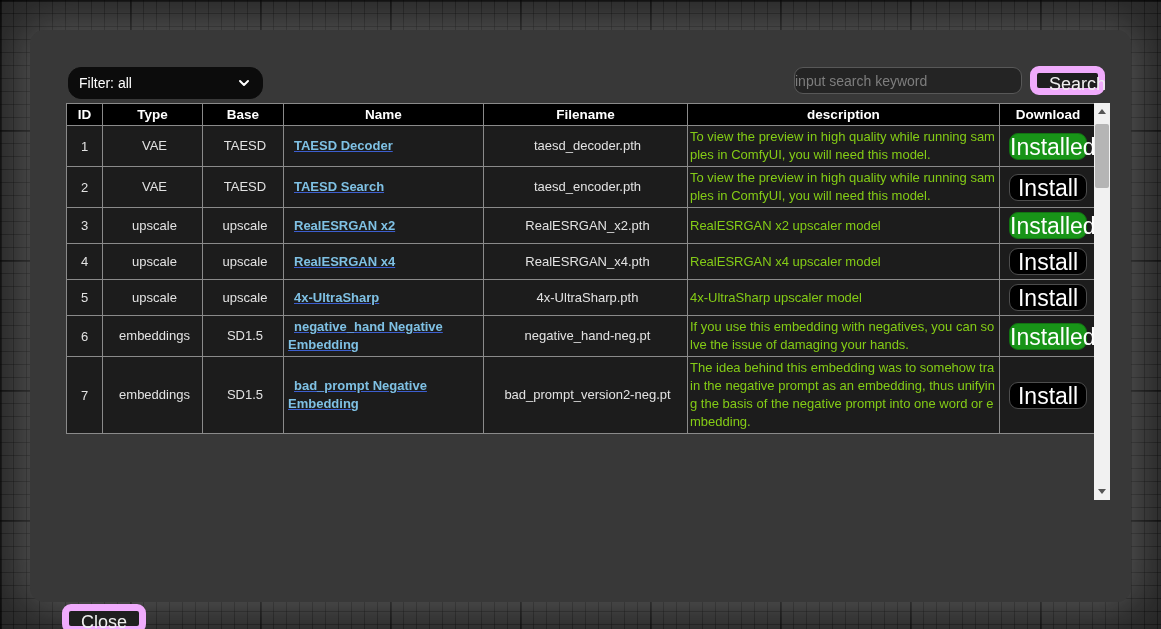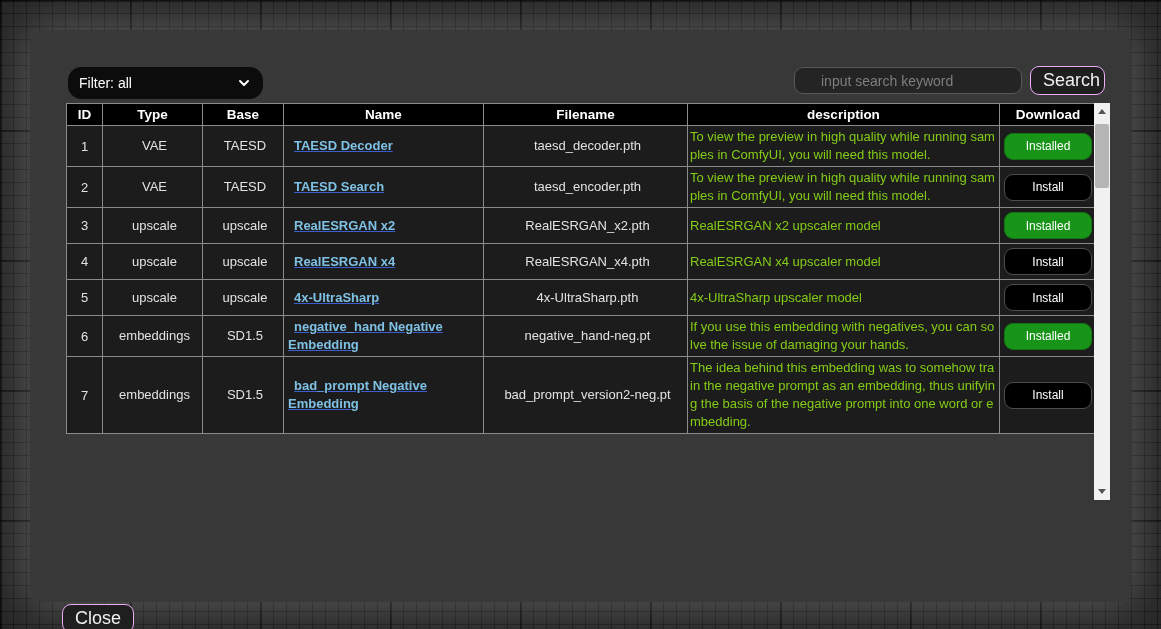--- a/index.html
+++ b/index.html
@@ -34,29 +34,29 @@
     padding: 0 10px; cursor: pointer;
     display: flex; align-items: center; justify-content: space-between;
   }
   .filter-select svg { width: 12px; height: 12px; margin-right: 2px; }
 
   .search-input {
     position: absolute; left: 764px; top: 37px;
     width: 228px; height: 27px;
     background: #242424; color: #e5e5e5;
     border: 1px solid #585858; border-radius: 9px;
-    font-size: 14px; padding: 0 26px;
+    font-size: 14px; padding: 0 0;
     font-family: "Liberation Sans", sans-serif;
     outline: none;
   }
   .search-input::placeholder { color: #7e7e7e; }
 
   .btn {
     background: #1f1f1f; color: #efefef;
-    border: 1px solid #f0abfc; border-radius: 9px;
+    border: 7px solid #f0abfc; border-radius: 9px;
     font-size: 18px; padding: 1px 12px; height: 29px;
     font-family: "Liberation Sans", sans-serif;
     cursor: pointer;
   }
   .search-btn { position: absolute; left: 1000px; top: 36px; width: 75px; }
   .close-btn  { position: absolute; left: 32px;  top: 534px; margin-top: 40px; }
 
   
   .table-wrap {
     position: absolute; left: 36px; top: 73px;
@@ -85,22 +85,22 @@
   td.c-dl { text-align: center; padding: 4px 0; }
 
   a.model-link {
     color: #7fc1e4; font-weight: bold;
     text-decoration: underline;
     text-decoration-color: #3c5ecf;
     cursor: pointer;
   }
 
   .dl-btn {
-    width: 88px; height: 27px;
-    border-radius: 9px; font-size: 12px;
+    width: 78px; height: 27px;
+    border-radius: 9px; font-size: 23px;
     color: #fff; cursor: pointer;
     font-family: "Liberation Sans", sans-serif;
   }
   .dl-btn.install   { background: #000; border: 1px solid #4d4d4d; }
   .dl-btn.installed { background: #189418; border: 1px solid #127312; }
 
   
   .scrollbar {
     position: absolute; left: 1064px; top: 73px;
     width: 16px; height: 397px;

